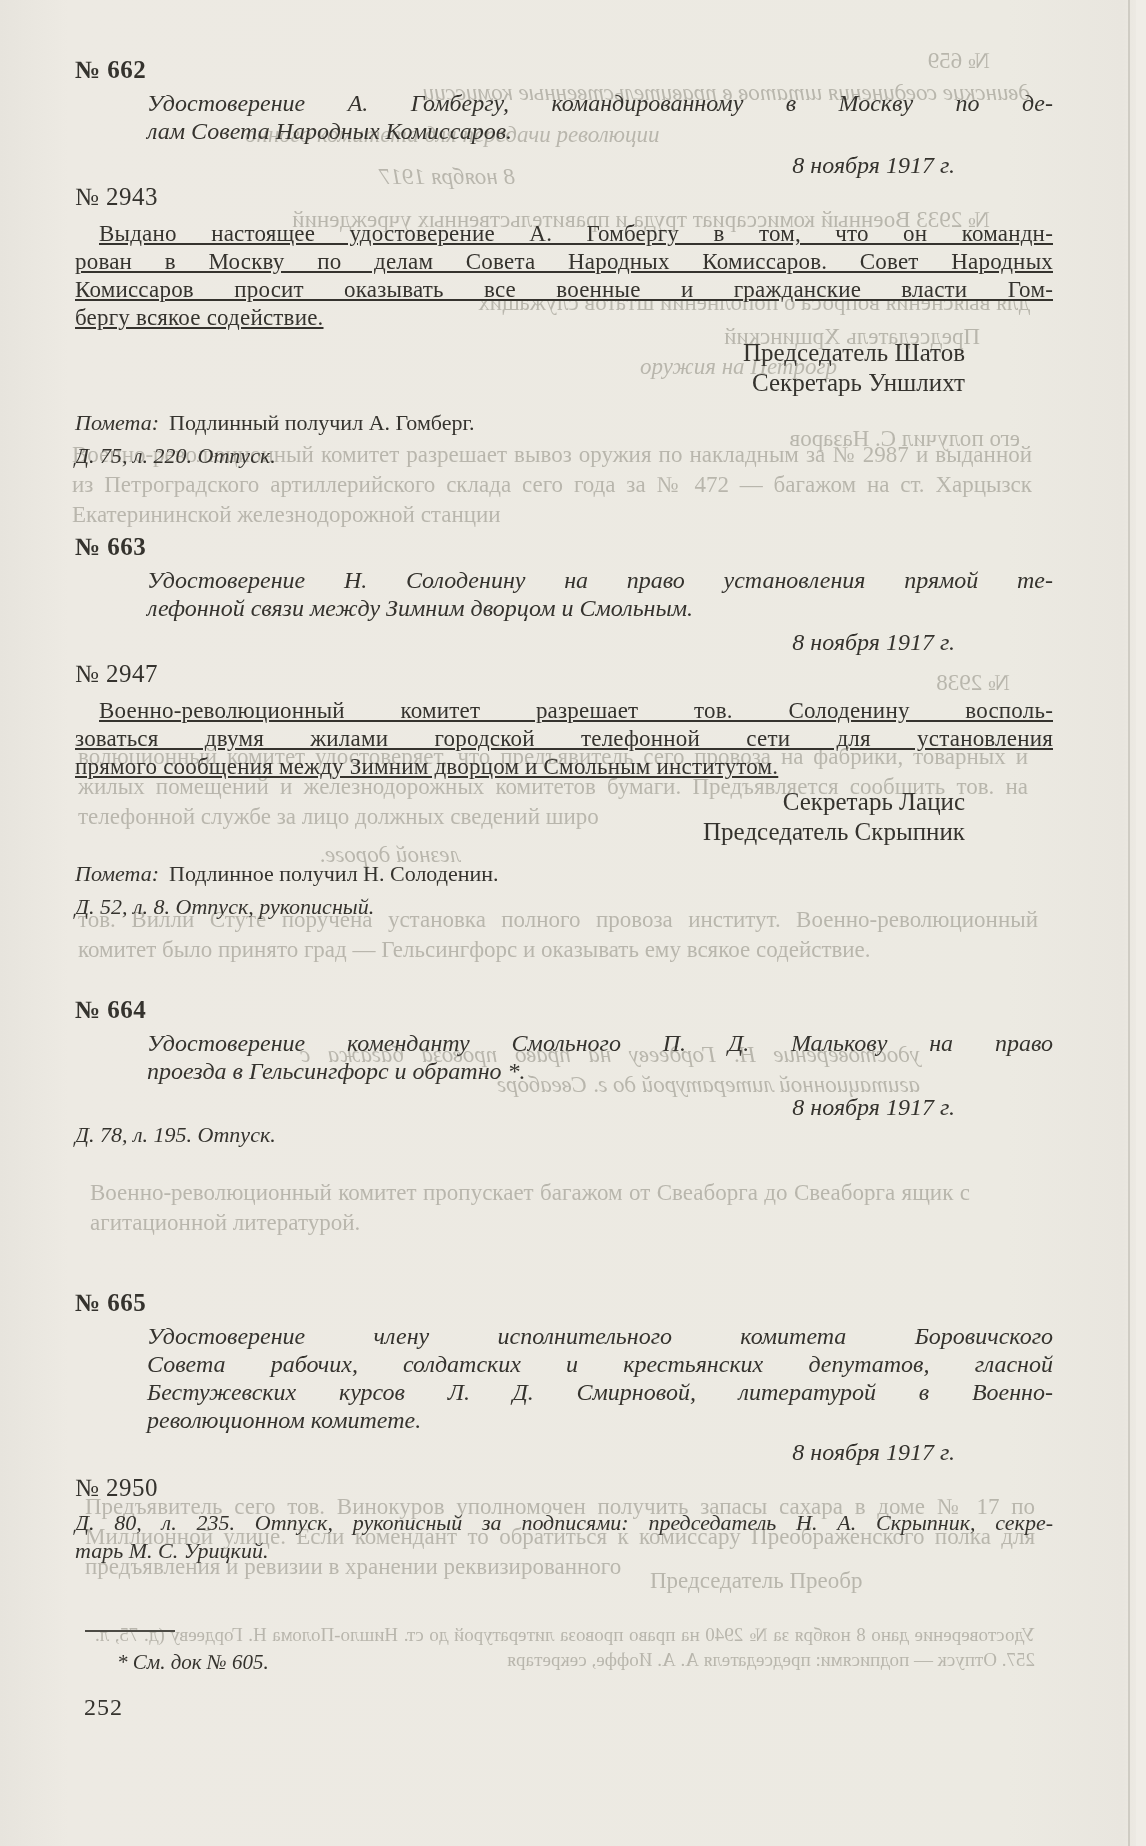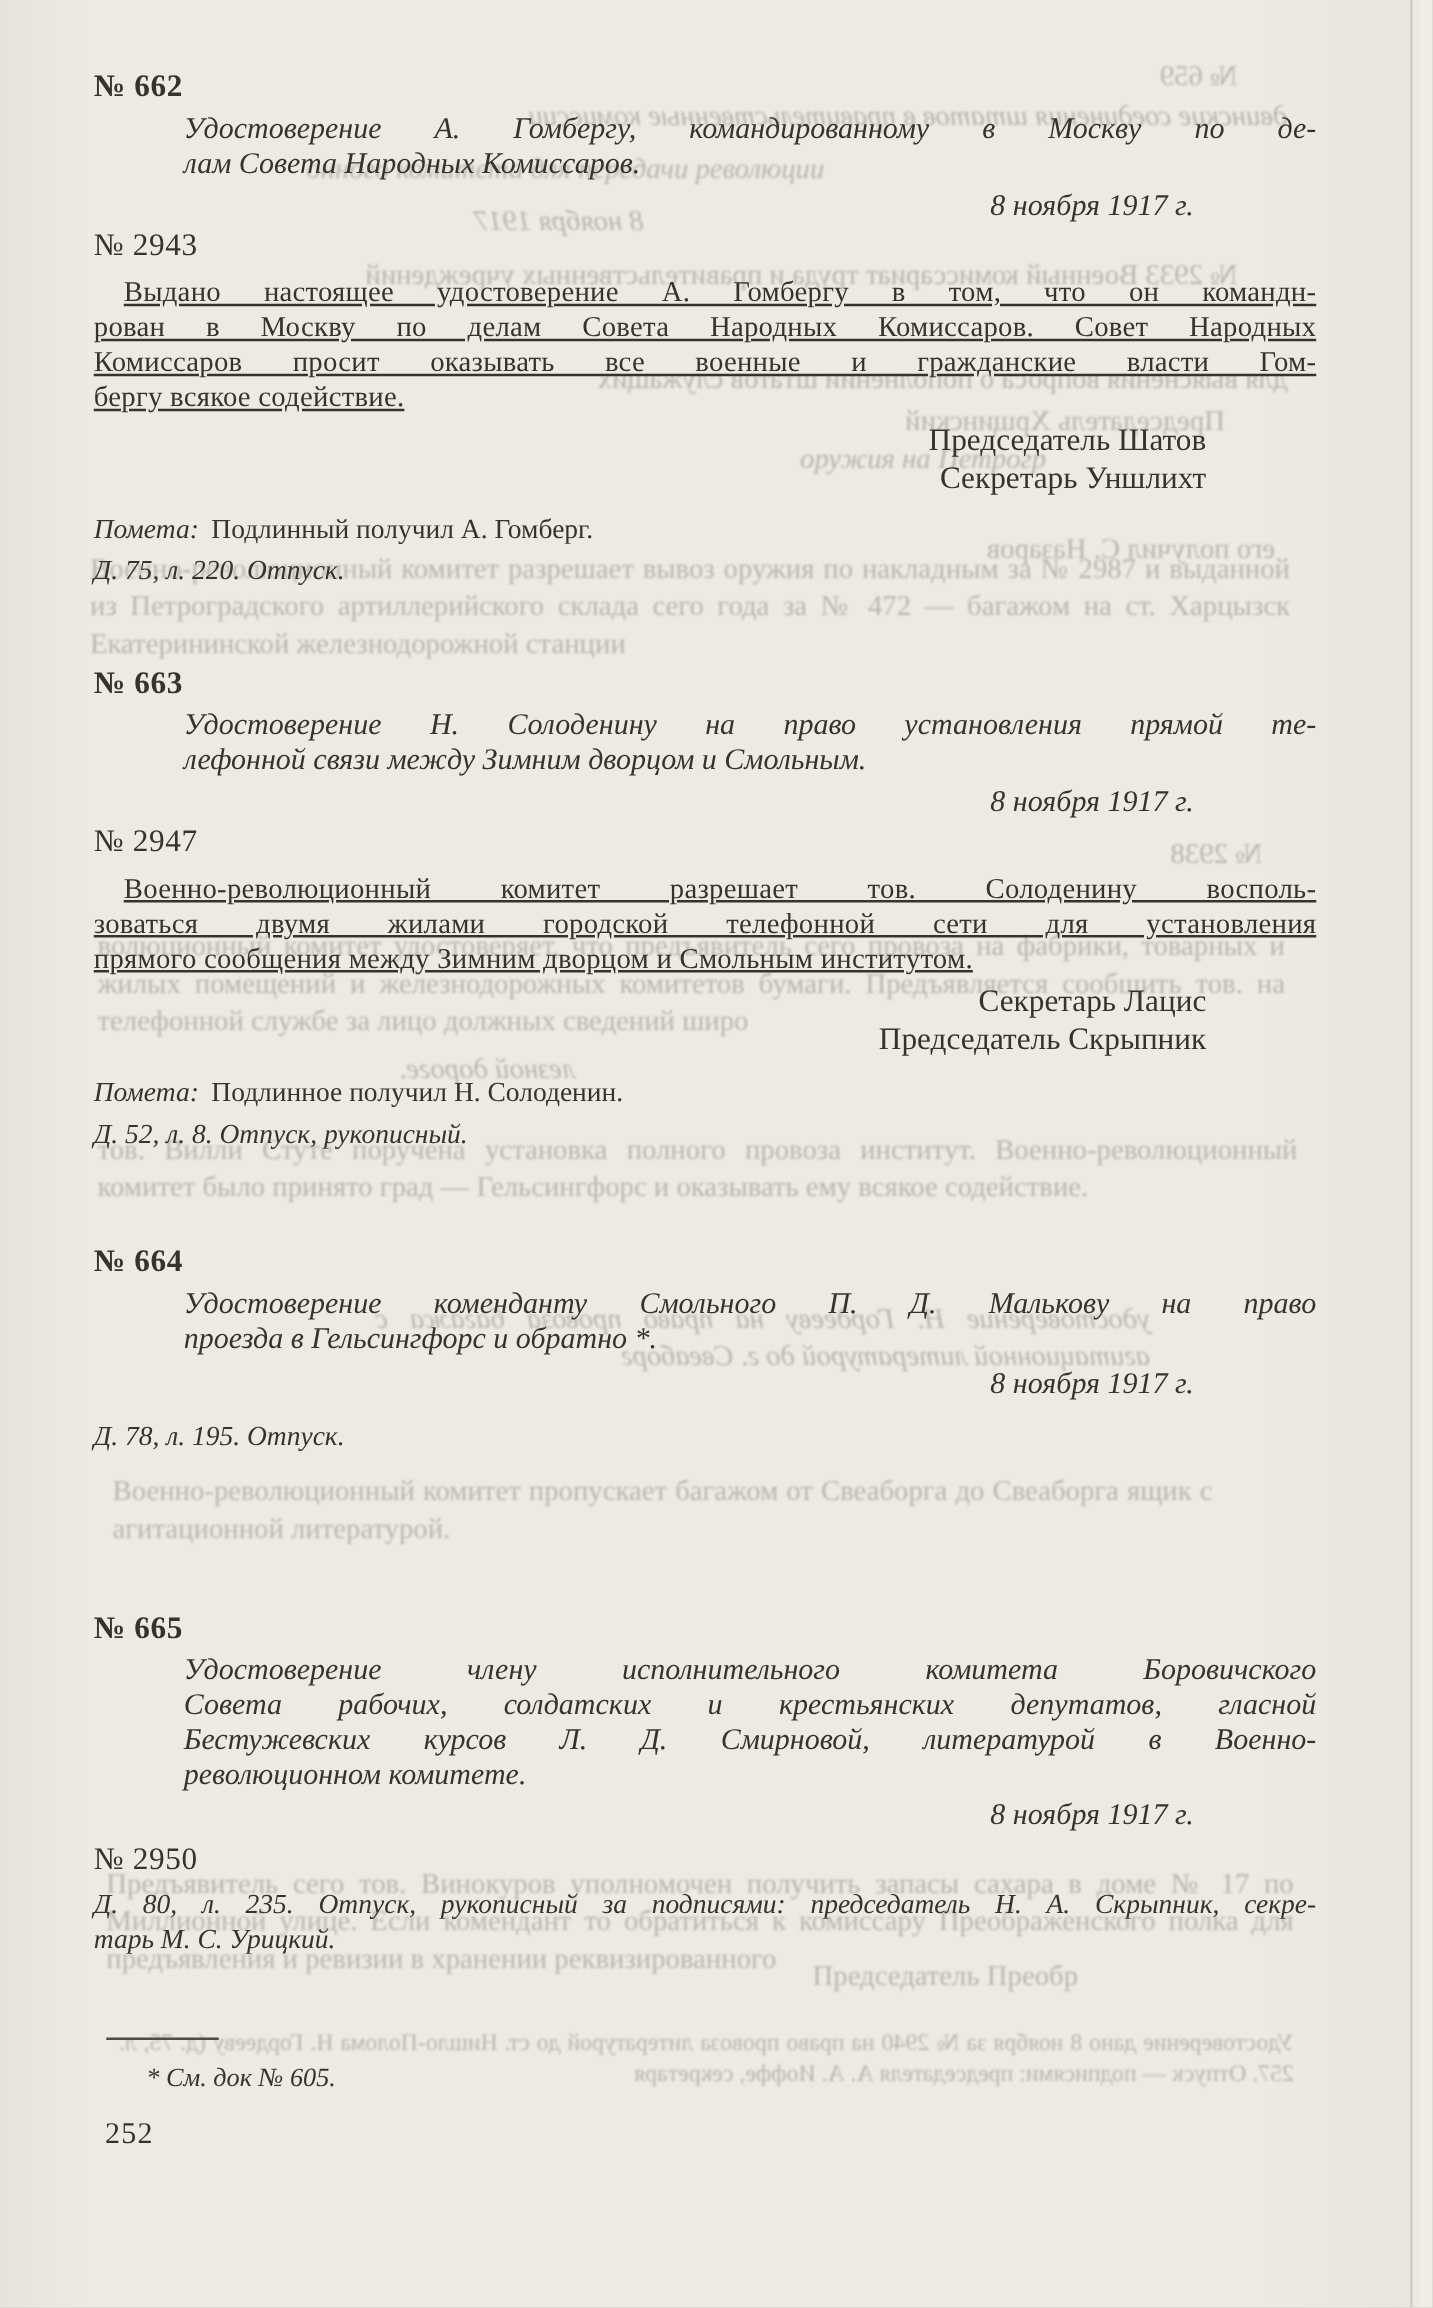--- a/index.html
+++ b/index.html
@@ -18,21 +18,21 @@
   .title { margin-left:72px; margin-top:4px; font-style:italic; font-size:24px; line-height:28px; }
   .title .jline, .body .jline, .arch .jline { text-align:justify; text-align-last:justify; }
   .title .lline, .body .lline, .arch .lline { text-align:left; }
   .date { margin-top:6px; font-style:italic; font-size:24px; line-height:28px; text-align:right; padding-right:98px; }
   .body { margin-top:10px; font-size:23px; line-height:28px; letter-spacing:.2px;text-decoration:underline; }
   .body .first { padding-left:24px; }
   .sigs { margin-top:6px; font-size:25px; line-height:30px; text-align:right; padding-right:88px; }
   .note { margin-top:12px; font-size:22px; line-height:26px; }
   .note-label { font-style:italic; margin-right:10px; }
   .arch { margin-top:6px; font-style:italic; font-size:22px; line-height:28px; }
-  .m4 { margin-top:4px; } .m8 { margin-top:8px; } .m10 { margin-top:14px; } .m14 { margin-top:14px; }
+  .m4 { margin-top:4px; } .m8 { margin-top:8px; } .m10 { margin-top:0; } .m14 { margin-top:14px; }
 
   .footnote-rule { position:absolute; left:85px; top:1630px; width:90px; border-top:2.5px solid #4d4b45; }
   .footnote { position:absolute; left:117px; top:1650px; font-style:italic; font-size:21px; }
   .page-num { position:absolute; left:84px; top:1694px; font-size:24px; letter-spacing:1px; }
 
   .ghost {
     position:absolute; color:rgba(108,104,92,.40); font-size:23px; line-height:30px;
     filter:blur(0.7px); text-align:justify; pointer-events:none;
   }
   .ghost.m { transform:scaleX(-1); }

